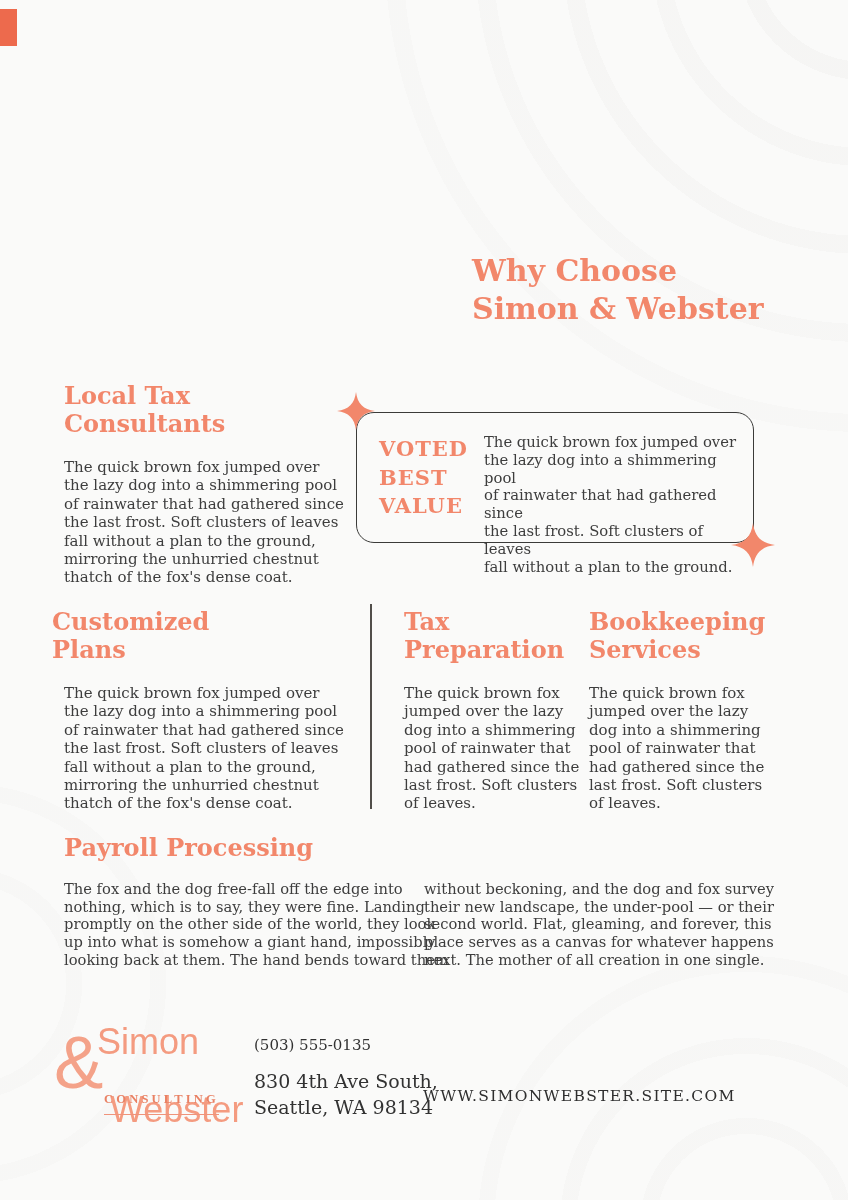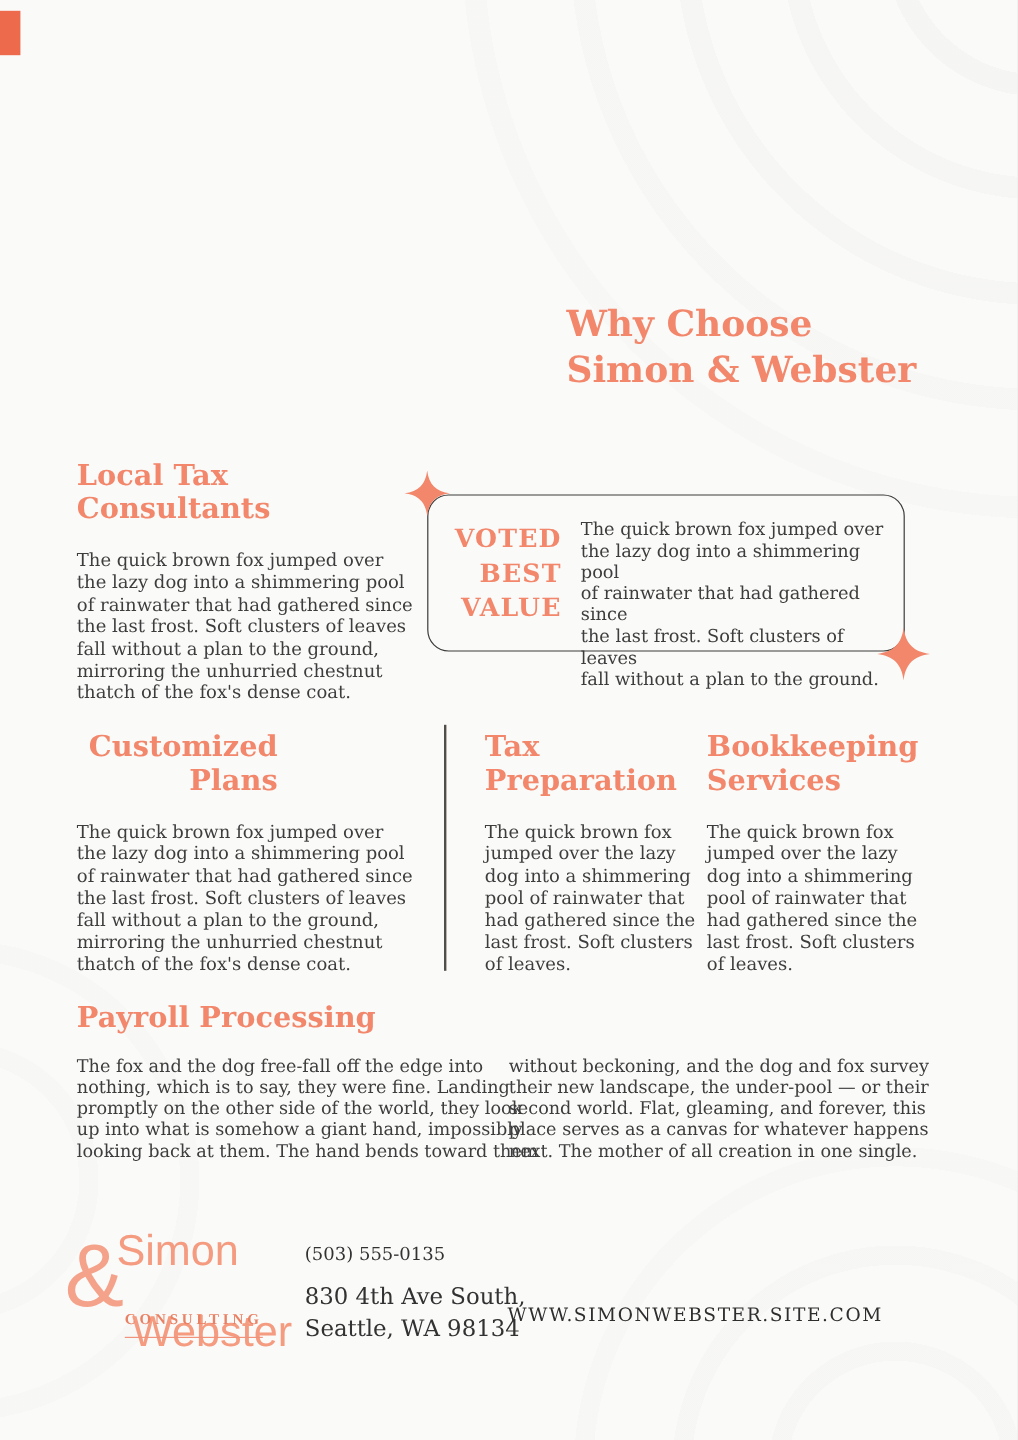--- a/index.html
+++ b/index.html
@@ -27,28 +27,28 @@
 
   .sec-heading { font-size:24px; line-height:27.5px; font-weight:bold; color:#F2876B; }
   .body-text { font-size:15px; line-height:18.4px; color:#3D3D3D; }
 
   .local-heading { left:64px; top:382px; }
   .local-body { left:64px; top:458px; }
 
   .voted-box { left:356px; top:412px; width:398px; height:131px;
     border:1.5px solid #3B3B39; border-radius:18px; box-sizing:border-box; }
   .voted-label { left:22px; top:22px; font-size:21px; line-height:28.5px;
-    font-weight:bold; letter-spacing:1px; color:#F2876B;text-align:right; }
+    font-weight:bold; letter-spacing:1px; color:#F2876B; }
   .voted-body { left:127px; top:20px; width:266px; font-size:14.8px;
     line-height:17.8px; color:#3D3D3D; }
   .sparkle-1 { left:-20px; top:-21px; width:38px; height:38px; }
   .sparkle-2 { right:-22px; bottom:-25px; width:44px; height:44px; }
 
   .col-divider { left:370px; top:604px; width:1.5px; height:205px; background:#514E4A; }
-  .col1-h { left:74px;  top:608px;text-align:right; } .col1-b { left:64px;  top:684px; }
+  .col1-h { left:52px;  top:608px; } .col1-b { left:64px;  top:684px; }
   .col2-h { left:404px; top:608px; } .col2-b { left:404px; top:684px; }
   .col3-h { left:589px; top:608px; } .col3-b { left:589px; top:684px; }
 
   .payroll-h { left:64px; top:834px; }
   .payroll-body { font-size:14.7px; line-height:17.7px; color:#3D3D3D; }
   .payroll-left  { left:64px;  top:880px; }
   .payroll-right { left:424px; top:880px; }
 
   .logo-amp { left:54px; top:1026px; font-family:"Liberation Sans", sans-serif;
     font-size:74px; line-height:74px; color:#F4A289; }

